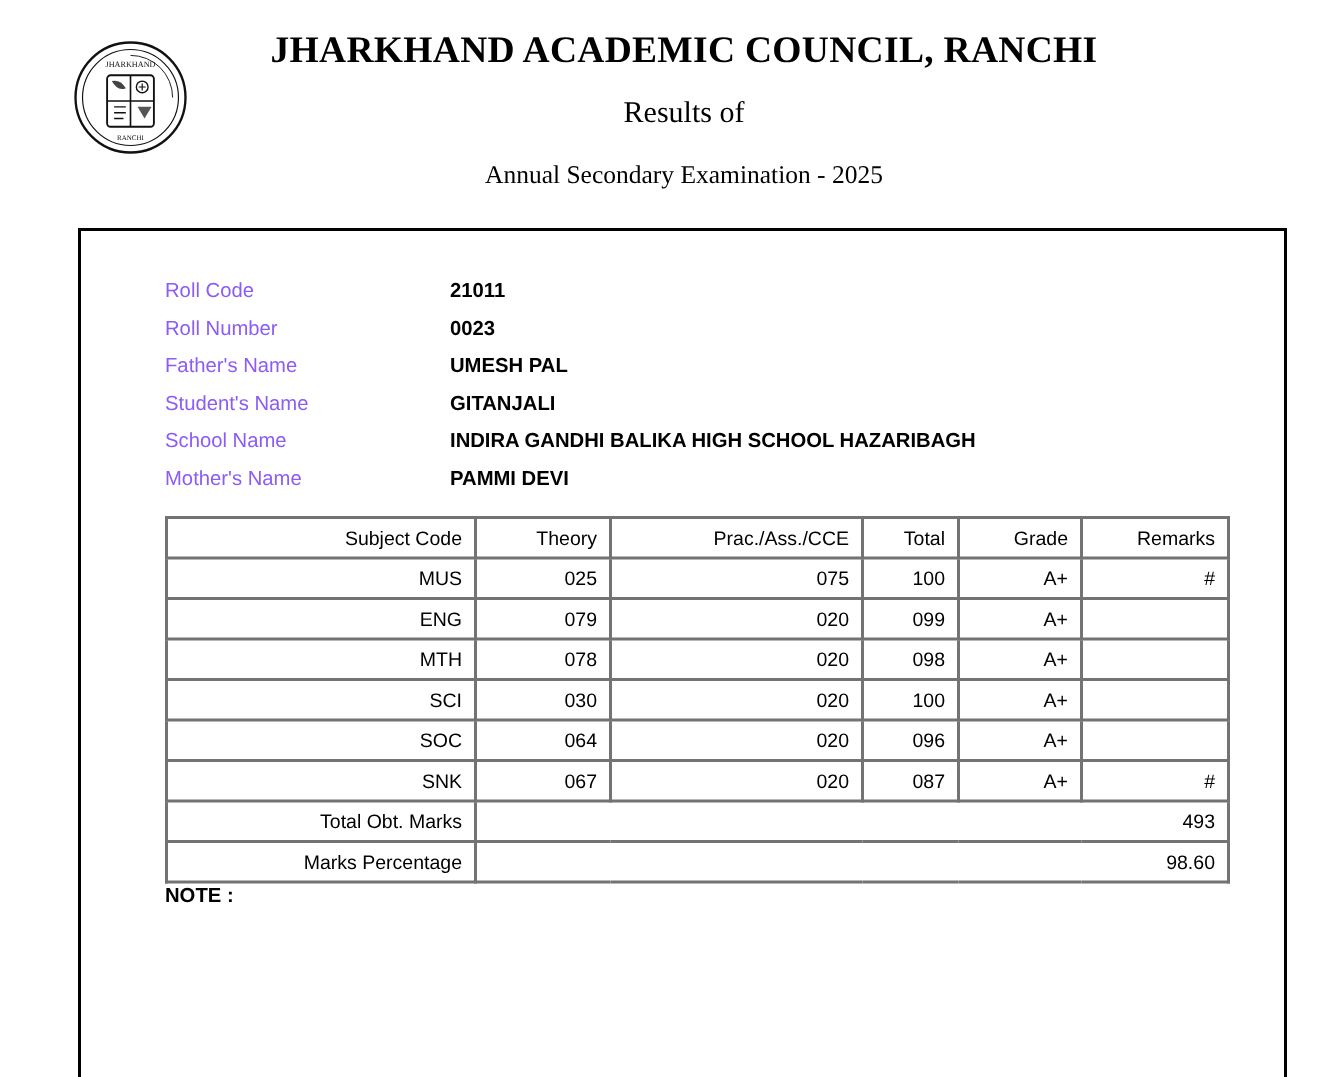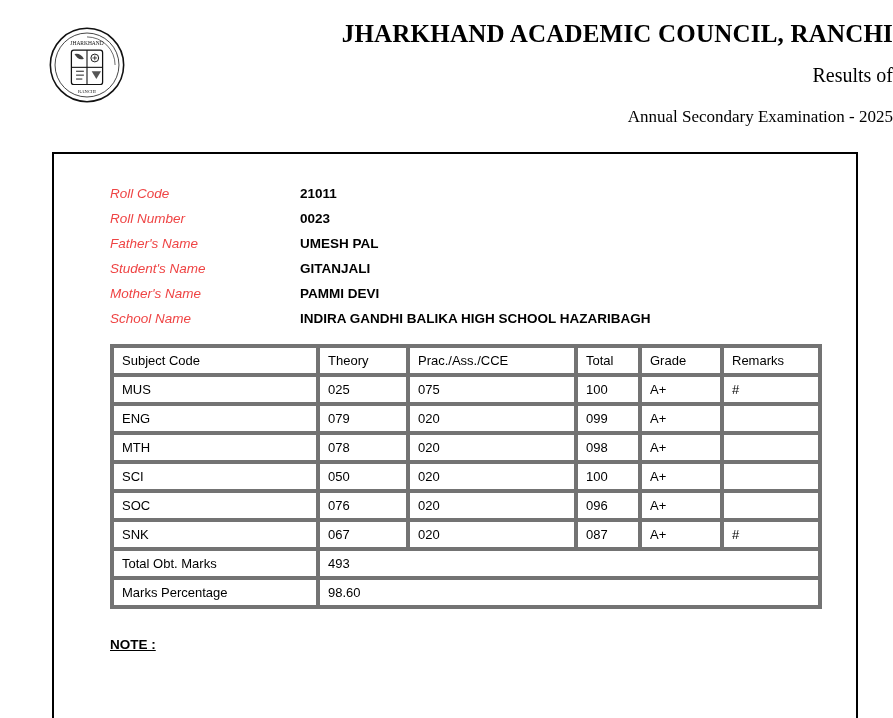--- a/index.html
+++ b/index.html
@@ -24,21 +24,21 @@
     box-sizing: border-box;
   }
   .logo {
     position: absolute;
     left: 48px;
     top: 26px;
     width: 78px;
     height: 78px;
   }
   .header-text {
-    text-align: right;
+    text-align: center;
     padding-left: 19px;
   }
   .org-title {
     font-family: "Liberation Serif", serif;
     font-size: 25px;
     font-weight: bold;
     letter-spacing: 0.2px;
     margin-top: 6px;
   }
   .results-of {
@@ -71,39 +71,38 @@
     margin-bottom: 12px;
   }
   .info-table td {
     font-size: 13.5px;
     padding: 4px 0 6px 0;
     vertical-align: top;
     white-space: nowrap;
   }
   .info-label {
     width: 190px;
-    color: #ef4444;
-    font-style: italic;
+    color: #8b5cf6;
   }
   .info-value {
     font-weight: bold;
   }
 
   
   .marks-table {
     border-collapse: collapse;
     width: 708px;
     table-layout: fixed;
   }
   .marks-table td, .marks-table th {
-    border: 4px solid #737373;
+    border: 2px solid #737373;
     height: 24px;
     padding: 5px 8px;
     font-size: 13px;
-    text-align: left;
+    text-align: right;
     vertical-align: middle;
     box-sizing: border-box;
     overflow: hidden;
     white-space: nowrap;
   }
   .marks-table thead td {
     font-weight: normal;
   }
   .marks-table tbody td {
     font-weight: normal;
@@ -112,24 +111,23 @@
   .col-theory  { width: 90px; }
   .col-prac    { width: 168px; }
   .col-total   { width: 64px; }
   .col-grade   { width: 82px; }
   .col-remarks { width: 98px; }
 
   .summary-label { font-weight: bold; }
   .summary-value { font-weight: bold; }
 
   .note {
-    margin-top: 28px;
+    margin-top: 0;
     font-size: 13.5px;
     font-weight: bold;
-    text-decoration: underline;
   }
 </style>
 </head>
 <body>
 
 <div class="header">
 
   <div class="logo">
     <svg viewBox="0 0 100 100" width="78" height="78" aria-hidden="true">
       <circle cx="50" cy="50" r="47" fill="#ffffff" stroke="#111" stroke-width="2"></circle>
@@ -169,26 +167,26 @@
       </tr>
       <tr>
         <td class="info-label">Father's Name</td>
         <td class="info-value">UMESH PAL</td>
       </tr>
       <tr>
         <td class="info-label">Student's Name</td>
         <td class="info-value">GITANJALI</td>
       </tr>
       <tr>
+        <td class="info-label">School Name</td>
+        <td class="info-value">INDIRA GANDHI BALIKA HIGH SCHOOL HAZARIBAGH</td>
+      </tr>
+      <tr>
         <td class="info-label">Mother's Name</td>
         <td class="info-value">PAMMI DEVI</td>
-      </tr>
-      <tr>
-        <td class="info-label">School Name</td>
-        <td class="info-value">INDIRA GANDHI BALIKA HIGH SCHOOL HAZARIBAGH</td>
       </tr>
     </tbody>
   </table>
 
   <table class="marks-table">
     <colgroup>
       <col class="col-subject">
         <col class="col-theory">
         <col class="col-prac">
       <col class="col-total">
@@ -225,29 +223,29 @@
       <tr>
         <td>MTH</td>
         <td>078</td>
         <td>020</td>
         <td>098</td>
         <td>A+</td>
         <td></td>
       </tr>
       <tr>
         <td>SCI</td>
-        <td>050</td>
+        <td>030</td>
         <td>020</td>
         <td>100</td>
         <td>A+</td>
         <td></td>
       </tr>
       <tr>
         <td>SOC</td>
-        <td>076</td>
+        <td>064</td>
         <td>020</td>
         <td>096</td>
         <td>A+</td>
         <td></td>
       </tr>
       <tr>
         <td>SNK</td>
         <td>067</td>
         <td>020</td>
         <td>087</td>

